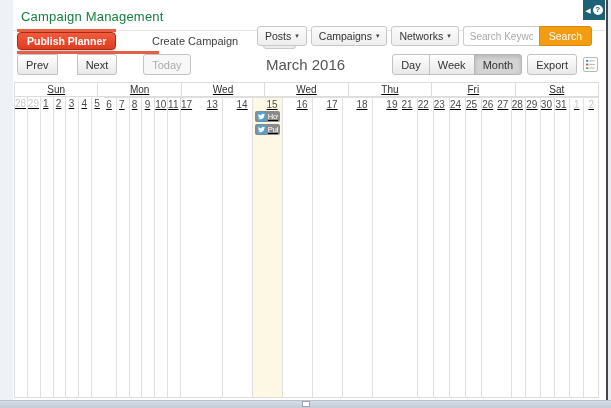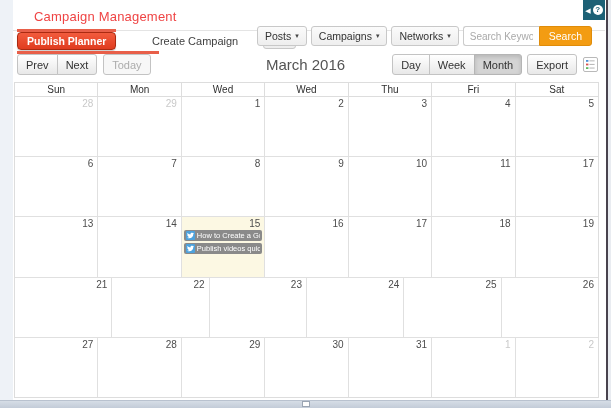--- a/index.html
+++ b/index.html
@@ -4,21 +4,21 @@
 <style>
   * { box-sizing: border-box; margin: 0; padding: 0; }
   html, body { width: 611px; height: 408px; }
   .viewport {
     position: relative; width: 611px; height: 408px;
     background: #fff; overflow: hidden;
     font-family: "Liberation Sans", sans-serif;
   }
   .left-strip { position: absolute; left: 0; top: 0; bottom: 8px; width: 13px; background: #eef2f7; }
   .header-line { position: absolute; top: 30px; left: 13px; right: 6px; height: 1px; background: #e4e4e4; }
-  .page-title { position: absolute; left: 34px; top: 9px; font-size: 13px; font-weight: 400; color: #ef4444; letter-spacing: .2px; }
+  .page-title { position: absolute; left: 21px; top: 9px; font-size: 13px; font-weight: 400; color: #15803d; letter-spacing: .2px; }
   .title-underline { position: absolute; left: 17px; top: 29px; width: 99px; height: 3px; background: #e85f49; }
 
   .help-box { position: absolute; right: 6px; top: 0; width: 22px; height: 20px; background: #1d6176;
     display: flex; align-items: center; justify-content: center; gap: 2px; cursor: pointer; z-index: 6; }
   .help-box .tri { color: #fff; font-size: 7px; line-height: 1; }
   .help-box .q { width: 10px; height: 10px; border-radius: 50%; background: #fff; color: #1d6176;
     font-size: 8px; font-weight: 700; display: flex; align-items: center; justify-content: center; line-height: 1; }
 
   .tab-planner { position: absolute; left: 17px; top: 32px; height: 18px; padding: 0 9px;
     background: linear-gradient(#f25b3d, #e03c1f); border: 1px solid #aa2a11; border-radius: 4px;
@@ -36,41 +36,41 @@
   .drop { height: 20px; padding: 0 7px; margin-right: 4px; background: linear-gradient(#fbfbfb, #eeeeee);
     border: 1px solid #c8c8c8; border-radius: 3px; font-size: 10.5px; color: #333; font-family: inherit;
     cursor: pointer; display: flex; align-items: center; gap: 4px; }
   .caret { font-size: 7px; color: #444; }
   .search-input { width: 76px; height: 20px; border: 1px solid #ccc; border-right: none;
     border-radius: 3px 0 0 3px; padding: 0 6px; font-size: 10px; color: #333; font-family: inherit; outline: none; }
   .search-input::placeholder { color: #a9a9a9; }
   .search-btn { height: 20px; padding: 0 9px; background: #f39c12; border: 1px solid #df8c0a;
     border-radius: 0 3px 3px 0; color: #fff; font-size: 10.5px; font-family: inherit; cursor: pointer; }
 
-  .cal-toolbar-left { position: absolute; left: 17px; top: 54px; display: flex; }
+  .cal-toolbar-left { position: absolute; left: 17px; top: 54px; display: flex; gap: 20px; }
   .btn { height: 21px; padding: 0 8px; background: linear-gradient(#ffffff, #e8e8e8);
     border: 1px solid #c3c3c3; color: #333; font-size: 11px; font-family: inherit; cursor: pointer; }
   .btn.first { border-radius: 3px 0 0 3px; }
   .btn.mid { border-radius: 0; margin-left: -1px; }
   .btn.last { border-radius: 0 3px 3px 0; margin-left: -1px; }
   .btn.single { border-radius: 3px; }
   .btn.disabled { color: #acacac; background: #f7f7f7; cursor: default; margin-left: 6px; }
   .btn.active { background: #d4d4d4; box-shadow: inset 0 2px 4px rgba(0,0,0,.14); border-color: #b5b5b5; }
   .cal-title { position: absolute; top: 56px; left: 0; right: 0; text-align: center; font-size: 15px; color: #545454; }
   .cal-toolbar-right { position: absolute; right: 13px; top: 54px; display: flex; align-items: center; }
   .export-btn { margin-left: 5px; }
   .legend-btn { width: 15px; height: 15px; margin-left: 6px; background: #fff; border: 1px solid #b9b9b9;
     border-radius: 2px; display: flex; align-items: center; justify-content: center; padding: 0; cursor: pointer; }
 
   .calendar { position: absolute; left: 14px; right: 12px; top: 82px; bottom: 10px;
-    border: 1px solid #ddd; display: flex; flex-direction: column; background: #fff; }
+    border: 1px solid #ddd; display: flex; flex-direction: column; background: #fff; text-decoration: underline; }
   .cal-head { display: flex; height: 14px; border-bottom: 1px solid #ddd; }
   .cal-head-cell { flex: 1; text-align: center; font-size: 10px; color: #2f2f2f; line-height: 13px; }
   .cal-head-cell + .cal-head-cell { border-left: 1px solid #ddd; }
-  .cal-body { flex: 1; display: flex; flex-direction: column; }
+  .cal-body { flex: 1; display: flex; flex-direction: row; }
   .cal-row { flex: 1; display: flex; }
   .cal-row + .cal-row { border-top: 1px solid #e0e0e0; }
   .cal-cell { flex: 1; overflow: hidden; }
   .cal-cell + .cal-cell { border-left: 1px solid #e0e0e0; }
   .cal-cell.today { background: #fcf8e3; }
   .day-num { text-align: right; padding: 1px 4px 1px 0; font-size: 10px; color: #4c4c4c; }
   .cal-cell.other .day-num { color: #c9c9c9; }
   .event { display: flex; align-items: center; gap: 2px; margin: 0 2px 2px 2px; padding: 1px 2px;
     background: #8a8a8a; border-radius: 2px; cursor: pointer; }
   .tw { width: 9px; height: 9px; flex: none; background: #4ea2dc; border-radius: 1px;

